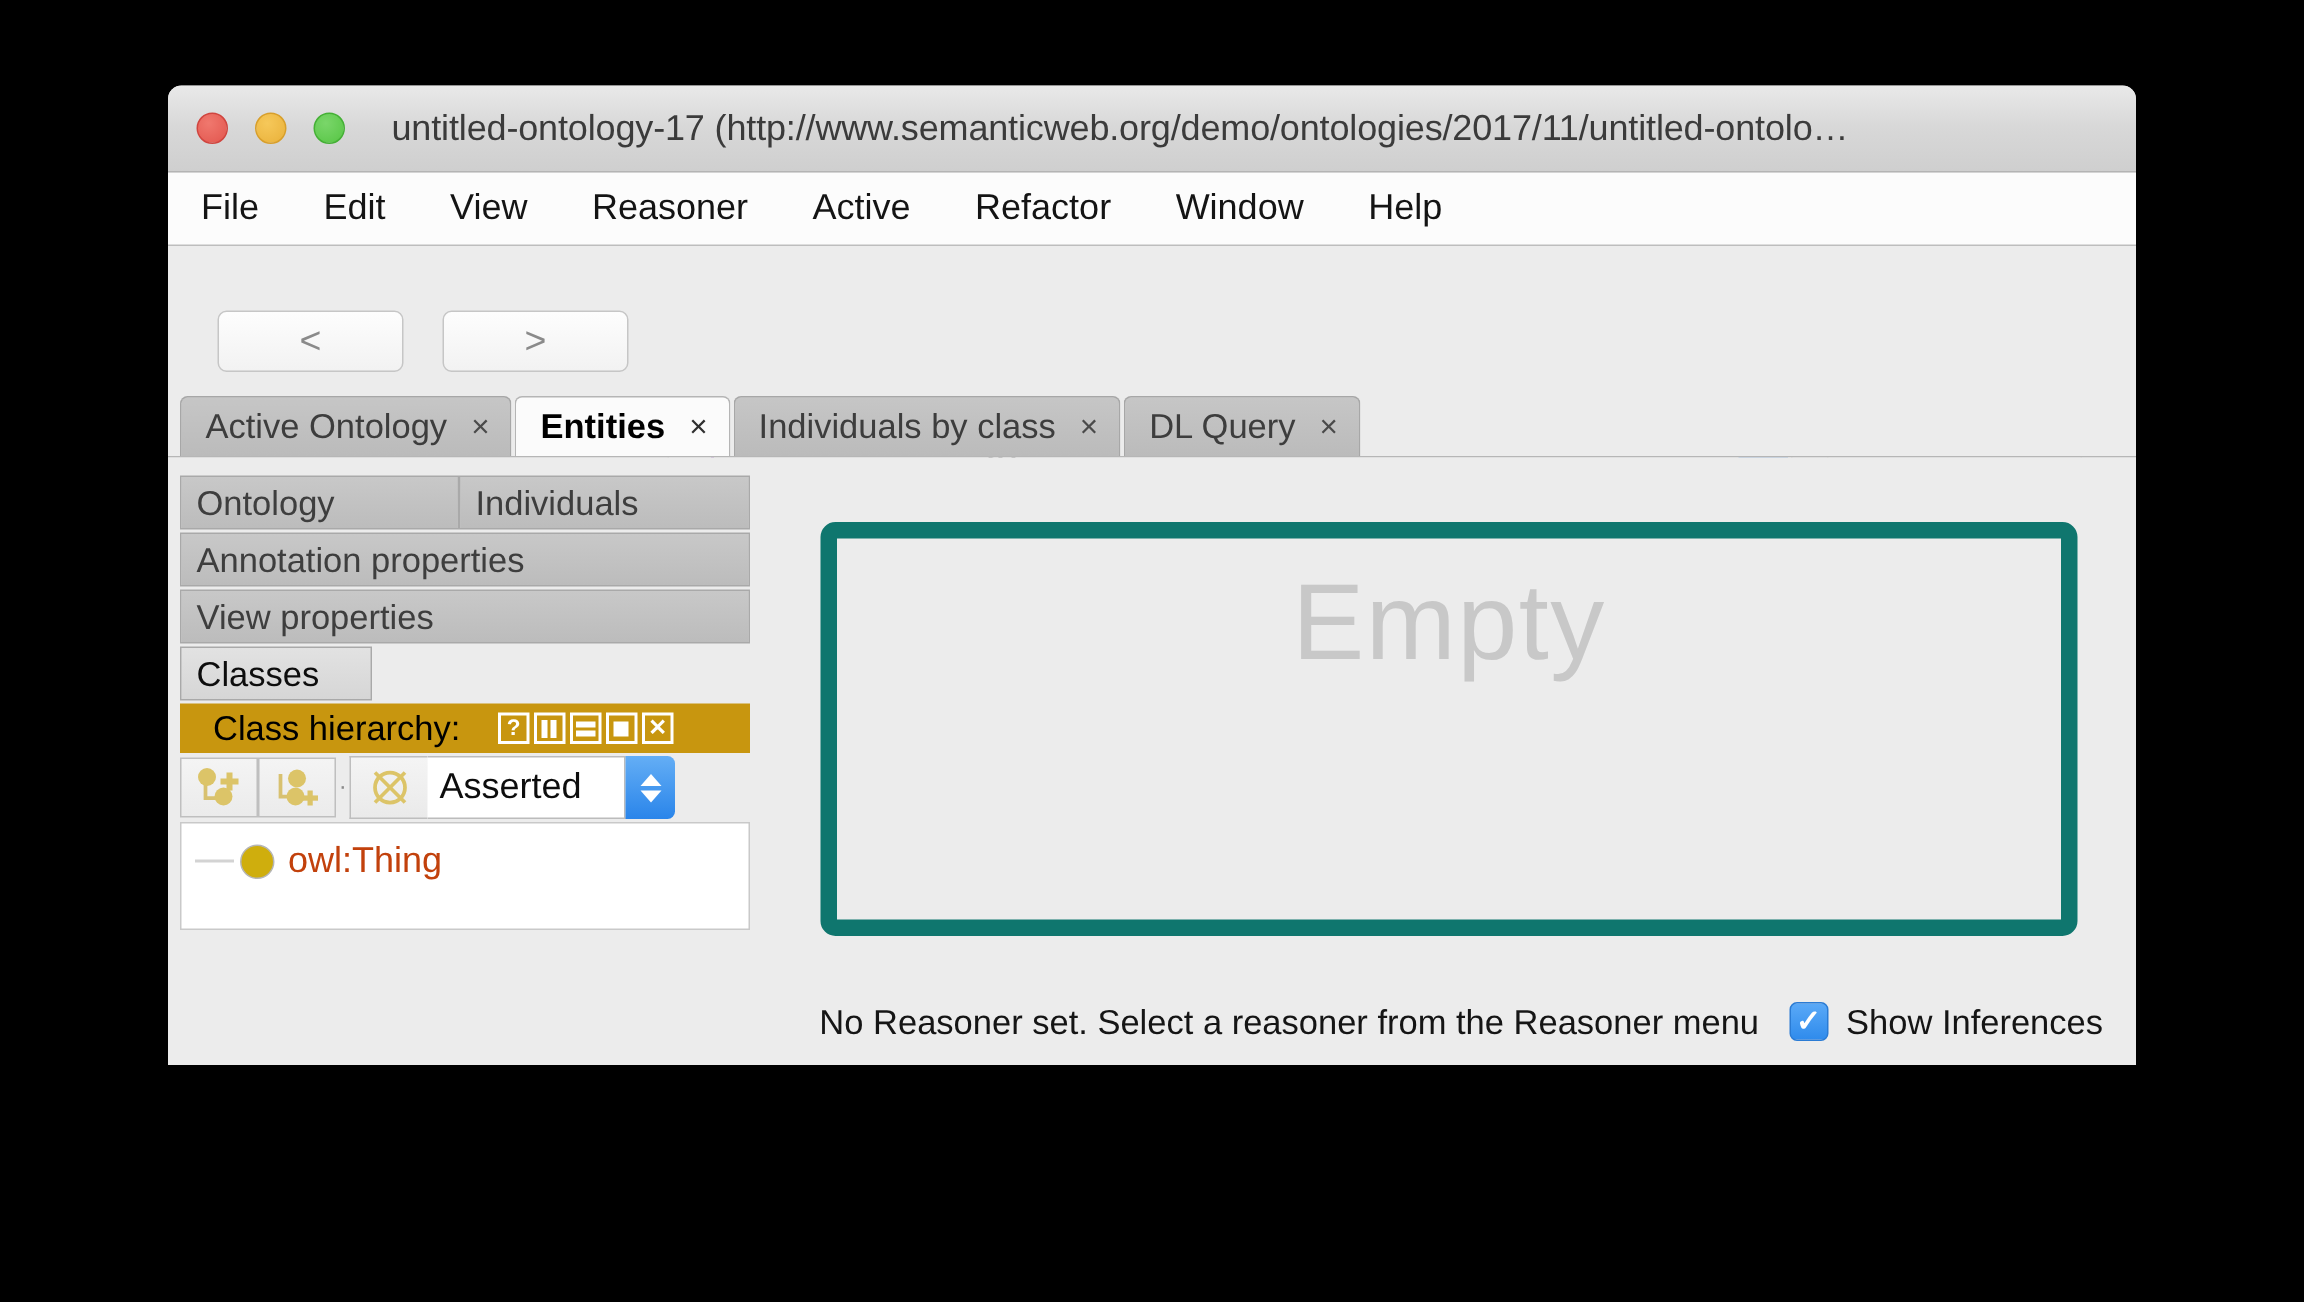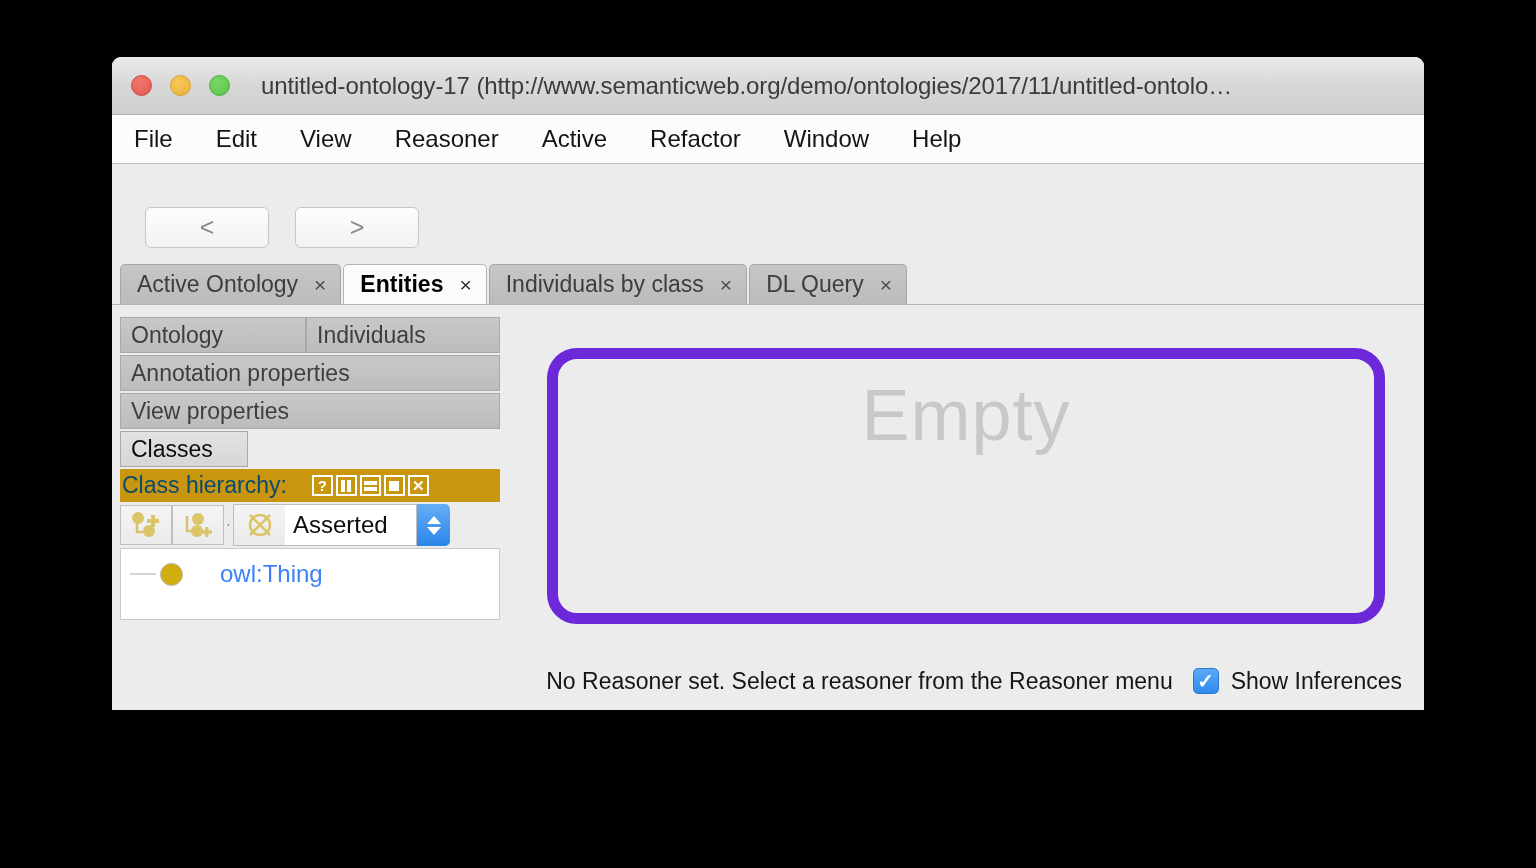--- a/index.html
+++ b/index.html
@@ -268,22 +268,22 @@
     margin-top: 2px;
     width: 380px;
     height: 33px;
     background: #c8960f;
     display: flex;
     align-items: center;
     box-sizing: border-box;
   }
   #hierarchy-title {
     font-size: 23px;
-    color: #0c4a6e;
-    margin-left: 2px;
+    color: #000000;
+    margin-left: 22px;
     white-space: nowrap;
   }
   .hdr-icons {
     display: flex;
     align-items: center;
     gap: 3px;
     margin-left: 25px;
   }
   .hdr-icon {
     width: 21px;
@@ -389,34 +389,33 @@
     height: 23px;
     border-radius: 50%;
     background: #cfae0d;
     border: 1px solid #b6b6b6;
     box-sizing: border-box;
     margin-right: 9px;
     flex: 0 0 23px;
   }
   .tree-label {
     font-size: 24px;
-    color: #3b82f6;
-    white-space: nowrap;
-    margin-left: 28px;
+    color: #c2410c;
+    white-space: nowrap;
   }
 
   
   #right-panel {
     position: absolute;
     left: 435px;
     top: 43px;
     width: 838px;
     height: 276px;
-    border: 11px solid #6d28d9;
-    border-radius: 30px;
+    border: 11px solid #0f766e;
+    border-radius: 10px;
     background: #ececec;
     box-sizing: border-box;
     display: flex;
     justify-content: center;
   }
   #empty-label {
     margin-top: 15px;
     font-size: 72px;
     color: #c8c8c8;
     letter-spacing: 1px;

